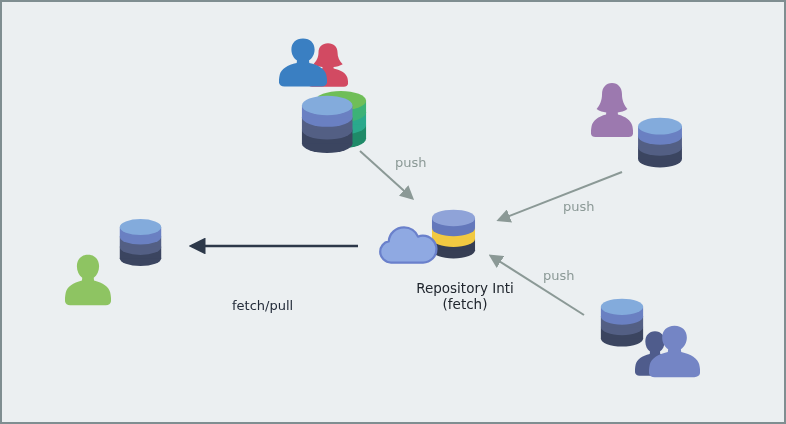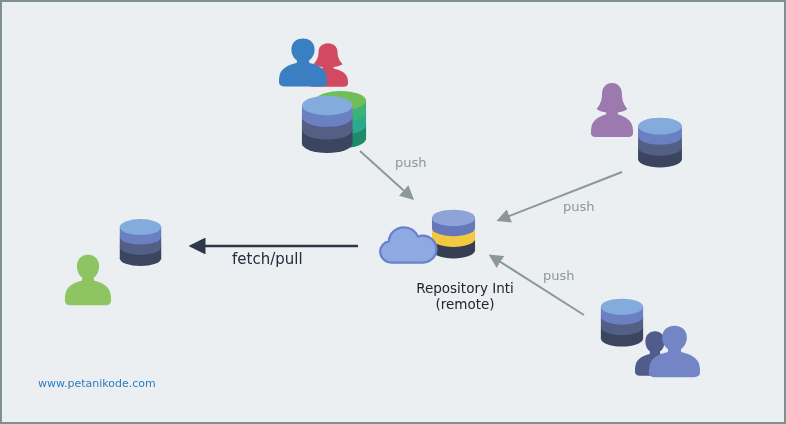--- a/index.html
+++ b/index.html
@@ -9,21 +9,21 @@
     border:2px solid var(--border,#7f8e91);
     background:var(--background,#ebeff1);
     font-family:"DejaVu Sans", sans-serif;
     overflow:hidden;
     text-decoration:underline;
   }
   .icon{position:absolute;}
   #arrow-layer{position:absolute;left:0;top:0;width:782px;height:420px;}
   .lbl{position:absolute;white-space:nowrap;}
   .push-lbl{color:var(--push_label,#8b9996);font-size:13px;}
-  .fetch-lbl{color:var(--fetch_label,#232c3a);font-size:15px;}
+  .fetch-lbl{color:var(--fetch_label,#232c3a);font-size:13px;margin-top:48px;}
   .repo-lbl{color:var(--repo_label,#20262e);font-size:13.5px;text-align:center;line-height:15.5px;width:144px;}
   .footer-lbl{color:var(--footer_text,#2d7cc2);font-size:11px;}
   .defs-holder{position:absolute;width:0;height:0;overflow:hidden;}
 </style>
 </head>
 <body>
 
 <div id="canvas">
 
   <svg class="defs-holder" aria-hidden="true">
@@ -85,21 +85,21 @@
   <div class="lbl push-lbl" style="left:561px;top:197px">push</div>
 
   <svg class="icon" viewBox="0 0 64 66" style="left:425px;top:202px;width:53px;height:61px">
     <use href="#sym-db" width="64" height="66" style="--c0:var(--repo_db_top);--c1:var(--repo_db_band1);--c2:var(--repo_db_band2);--c3:var(--repo_db_band3)"></use>
   </svg>
   <svg class="icon" viewBox="0 0 70 50" style="left:375px;top:220px;width:64px;height:45px">
     <use href="#sym-cloud" width="70" height="50"></use>
   </svg>
   <div class="lbl repo-lbl" style="left:391px;top:279px">
     <div>Repository Inti</div>
-    <div>(remote)</div>
+    <div>(fetch)</div>
   </div>
   <div class="lbl push-lbl" style="left:541px;top:266px">push</div>
 
   <svg class="icon" viewBox="0 0 64 66" style="left:113px;top:213px;width:51px;height:56px">
     <use href="#sym-db" width="64" height="66" style="--c0:var(--db_top);--c1:var(--db_band1);--c2:var(--db_band2);--c3:var(--db_band3)"></use>
   </svg>
   <svg class="icon" style="left:63px;top:249px;width:46px;height:58px" preserveAspectRatio="none">
     <use href="#sym-man" width="48" height="62" style="--c:var(--person_green)" transform="scale(0.958,0.935)"></use>
   </svg>
   <div class="lbl fetch-lbl" style="left:230px;top:248px">fetch/pull</div>
@@ -107,15 +107,14 @@
   <svg class="icon" viewBox="0 0 64 66" style="left:594px;top:292px;width:52px;height:58px">
     <use href="#sym-db" width="64" height="66" style="--c0:var(--db_top);--c1:var(--db_band1);--c2:var(--db_band2);--c3:var(--db_band3)"></use>
   </svg>
   <svg class="icon" style="left:633px;top:326px;width:40px;height:51px" preserveAspectRatio="none">
     <use href="#sym-man" width="48" height="62" style="--c:var(--person_navy)" transform="scale(0.833,0.823)"></use>
   </svg>
   <svg class="icon" style="left:647px;top:320px;width:51px;height:59px" preserveAspectRatio="none">
     <use href="#sym-man" width="48" height="62" style="--c:var(--person_periwinkle)" transform="scale(1.063,0.952)"></use>
   </svg>
 
-  <div class="lbl footer-lbl" style="left:36px;top:375px">www.petanikode.com</div>
 
 </div>
 
 </body></html>

